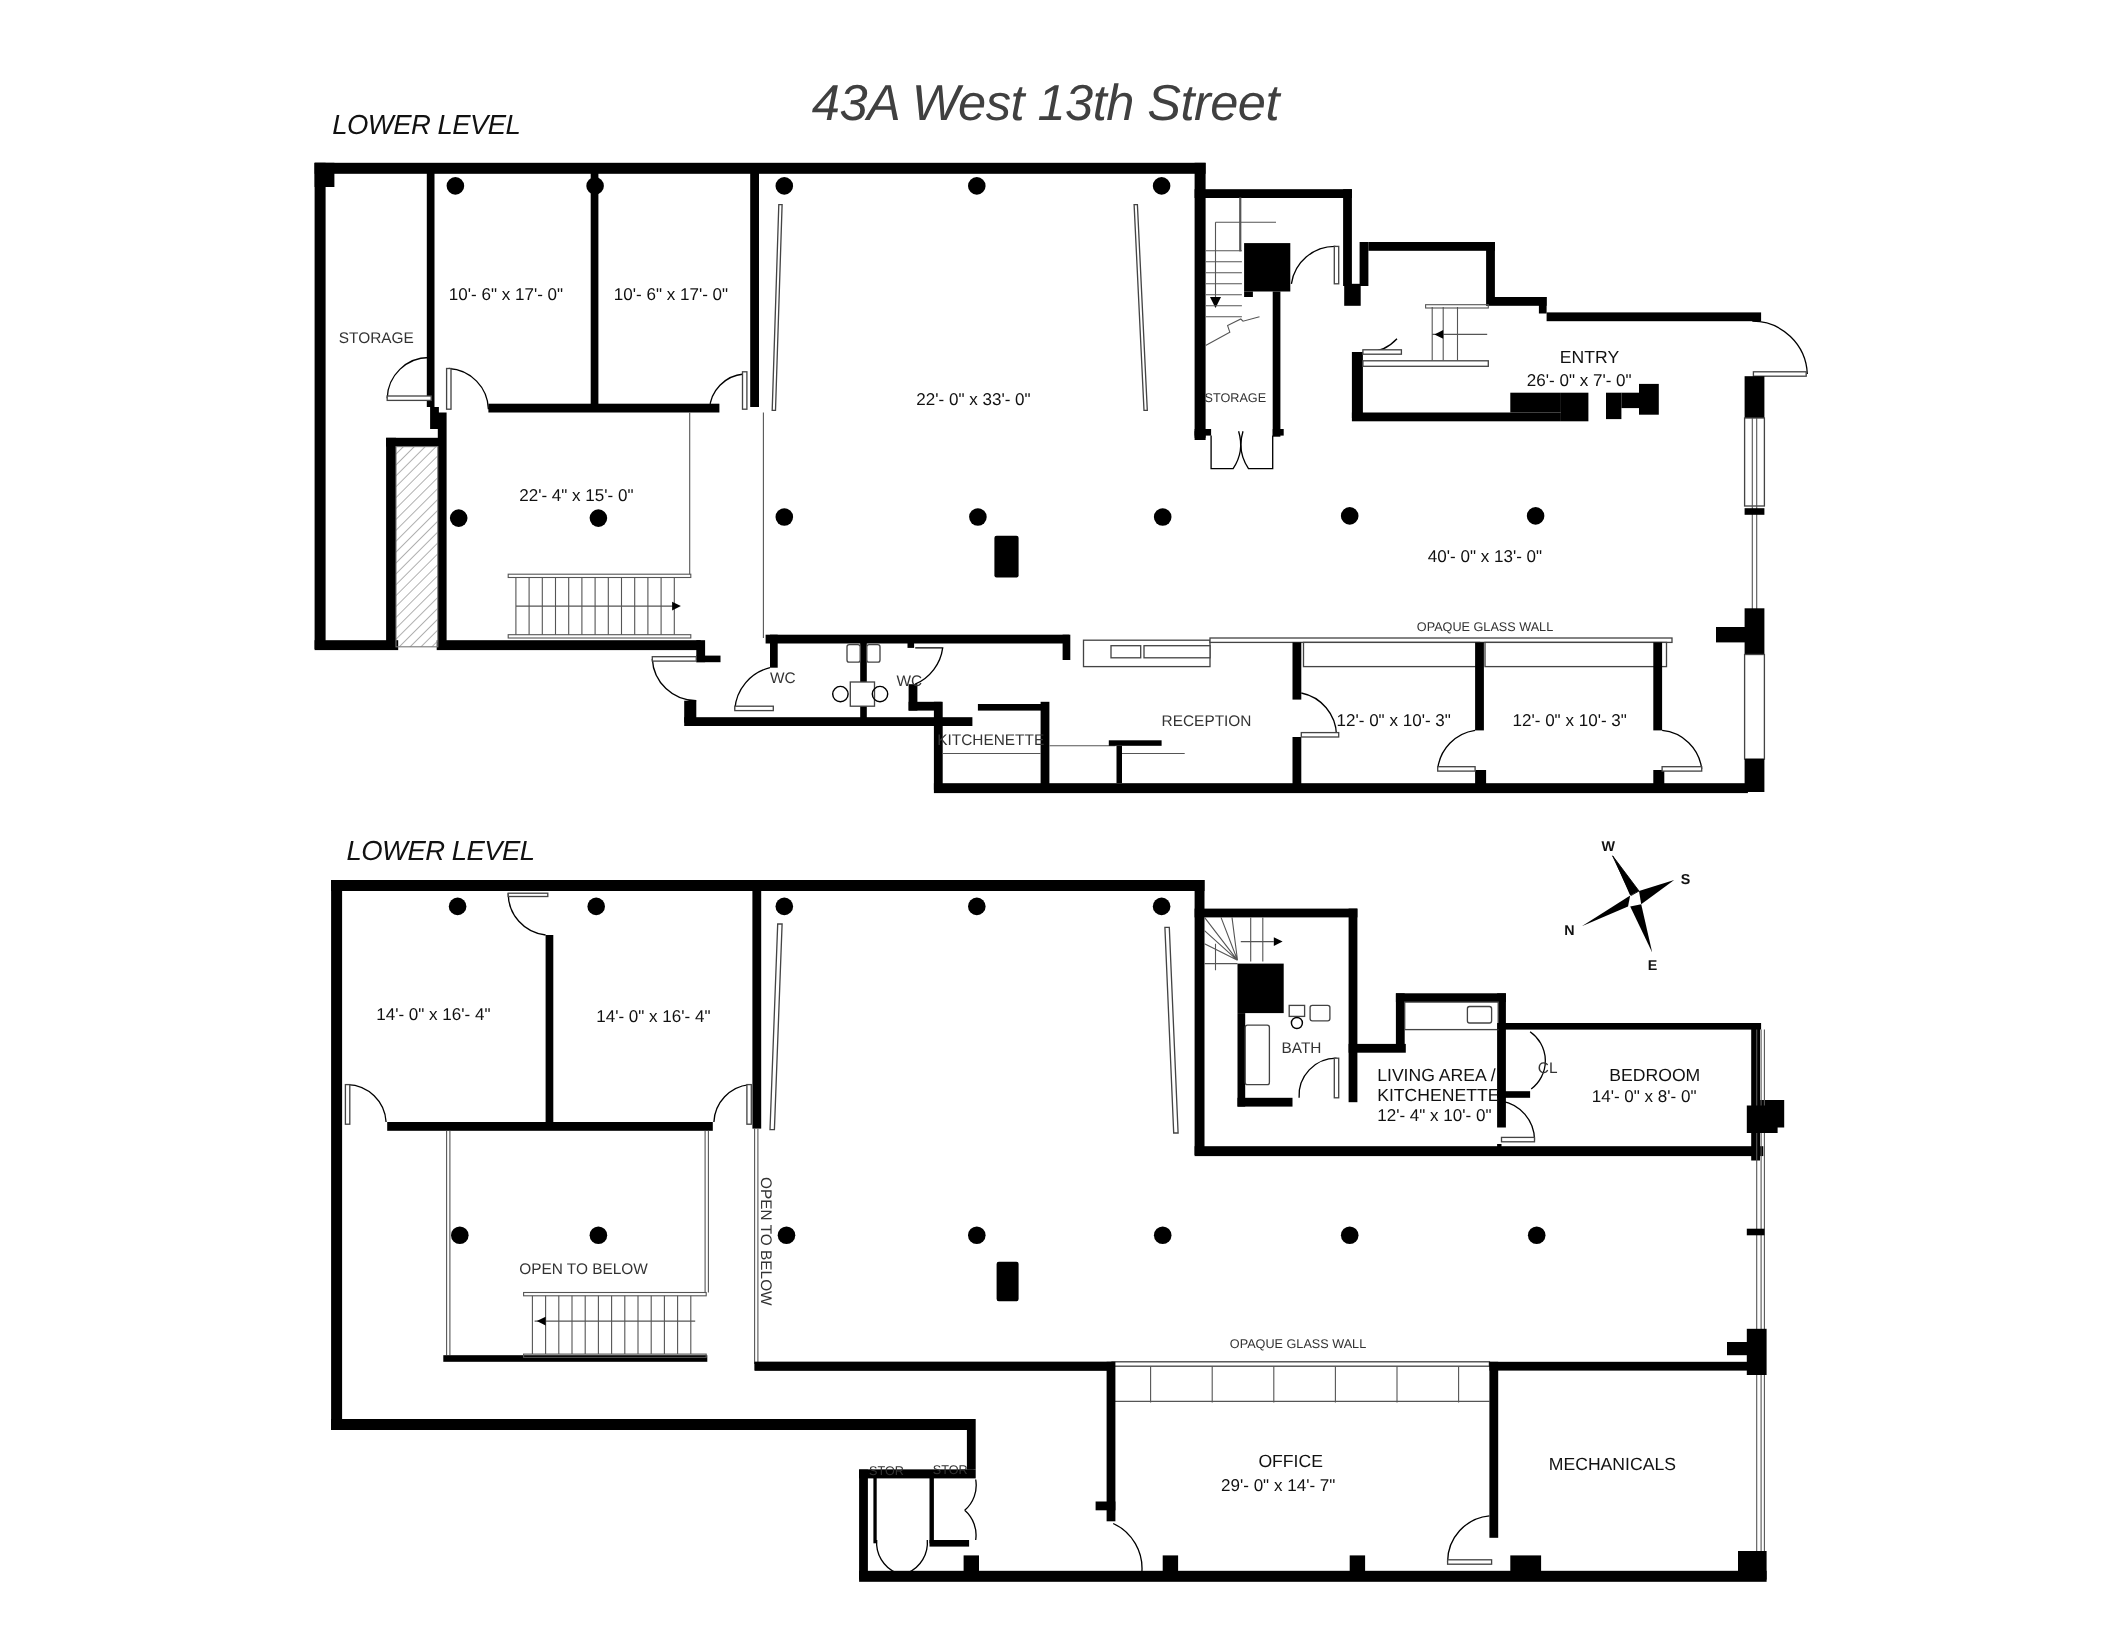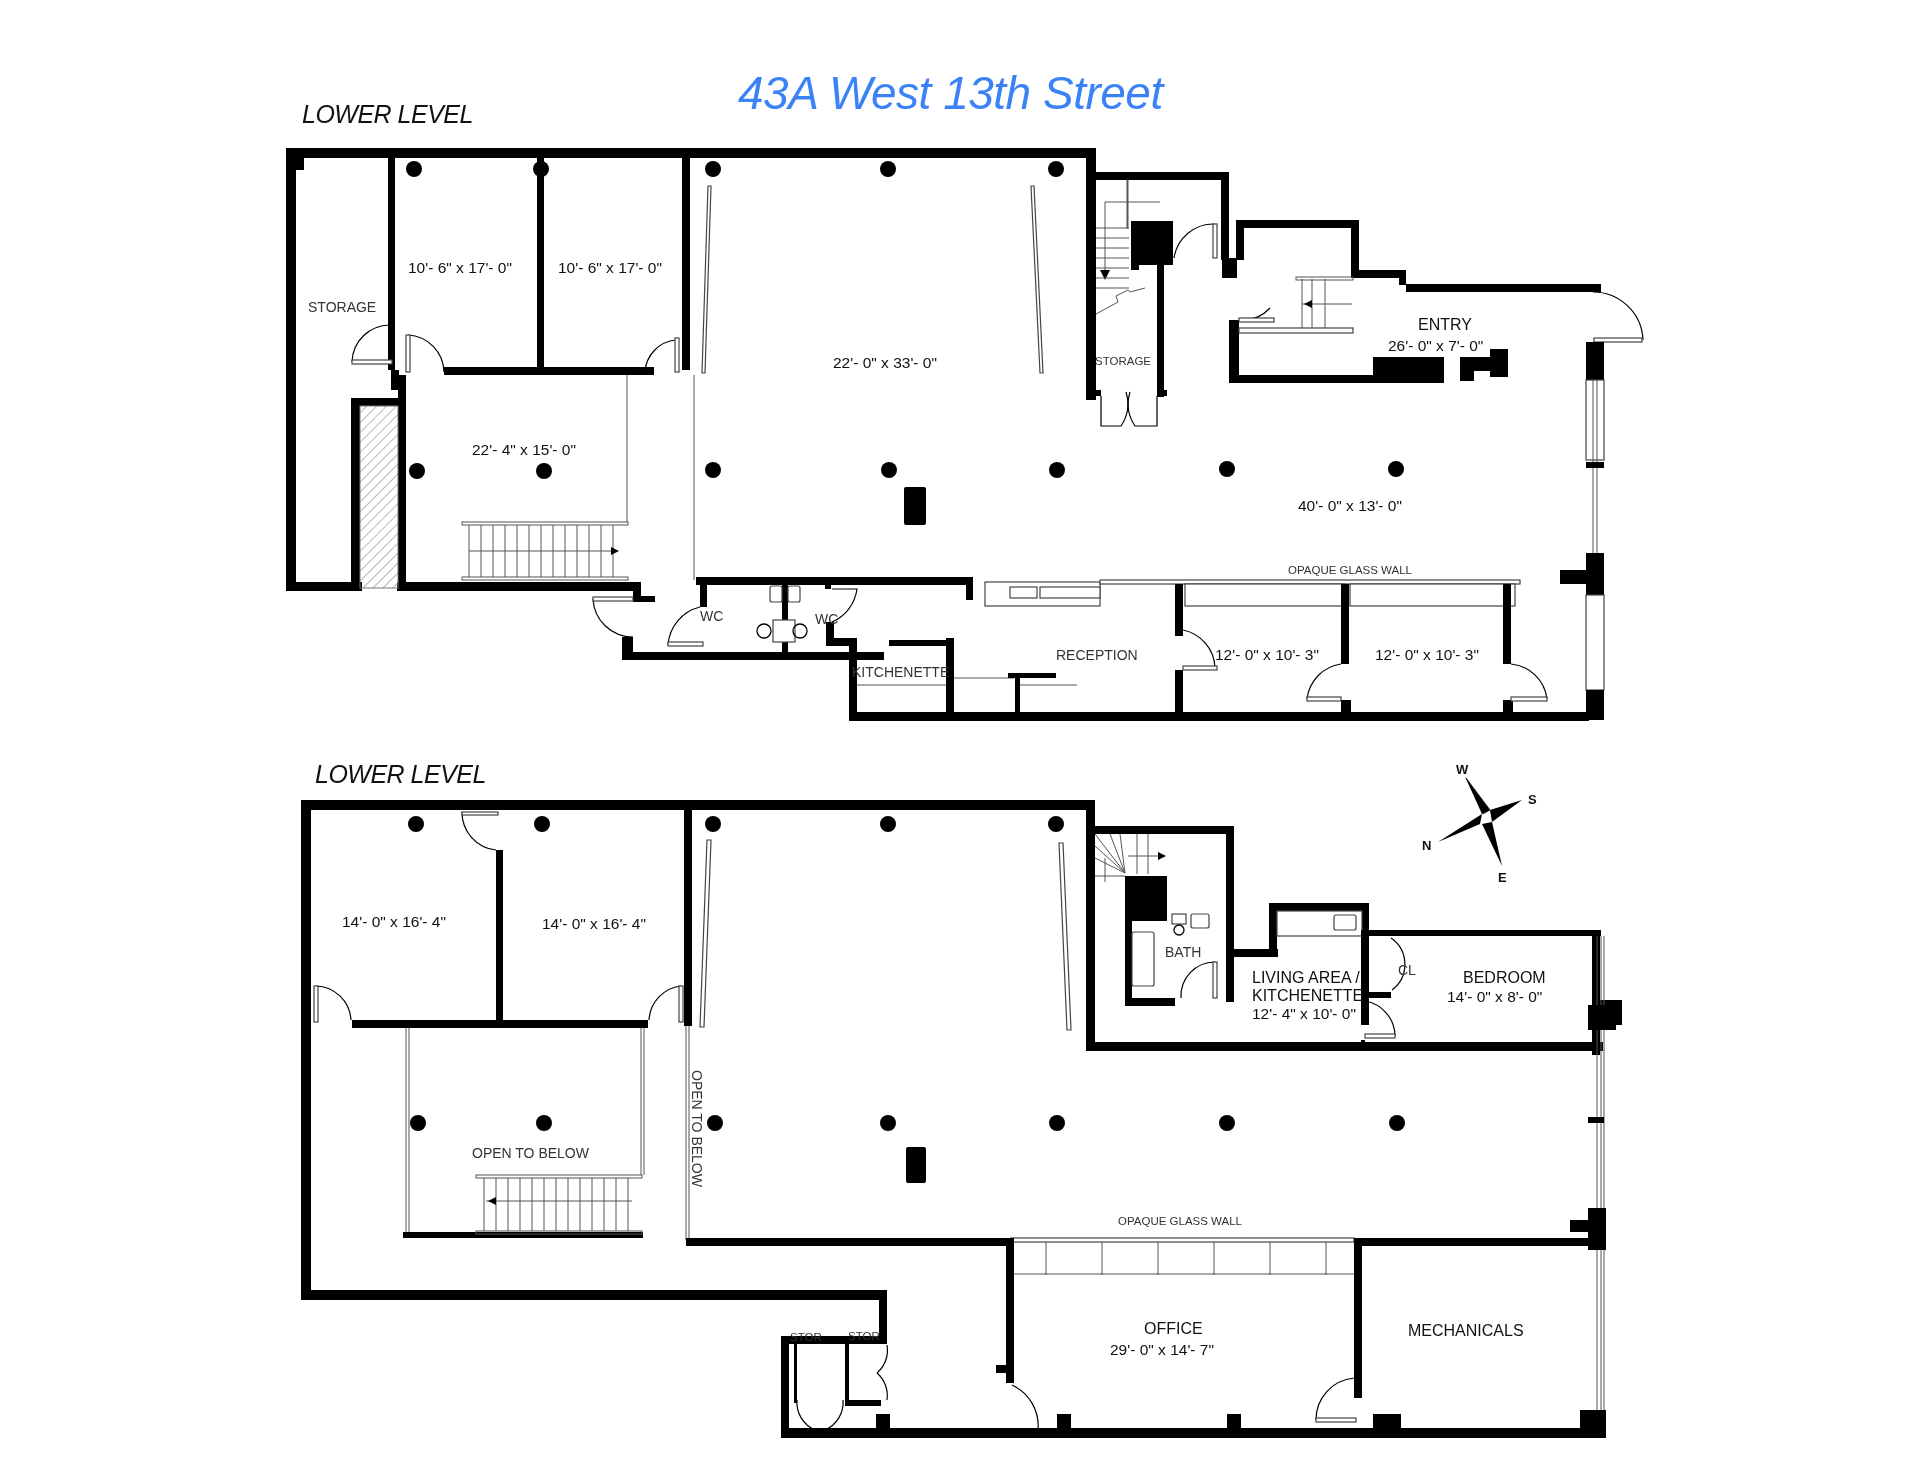--- a/index.html
+++ b/index.html
@@ -1,19 +1,19 @@
 <!DOCTYPE html>
 <html><head>
 <meta charset="utf-8">
 <style>
   html, body { margin: 0; padding: 0; background: #ffffff; }
   body { width: 1920px; height: 1484px; position: relative; overflow: hidden;
          font-family: "Liberation Sans", sans-serif; color: #111; }
   .title { position: absolute; left: 738px; top: 66px; font-size: 46px;
-           font-style: italic; letter-spacing: -0.5px; color: #3b82f6; }
+           font-style: italic; letter-spacing: -0.5px; color: #404040; }
   .level-label { position: absolute; font-size: 25px; font-style: italic; color: #111; letter-spacing: -0.5px; }
   #lower-label { left: 302px; top: 100px; font-style: italic; }
   #upper-label { left: 315px; top: 760px; }
   svg.plan { position: absolute; left: 0; top: 0; }
   svg text { font-family: "Liberation Sans", sans-serif; fill: #111; }
   .dim { font-size: 15.5px; }
   .lbl { font-size: 14px; fill: #333; }
   .lbl-b { font-size: 16px; }
   .note { font-size: 11.5px; fill: #333; }
   .wall { fill: #000; }

